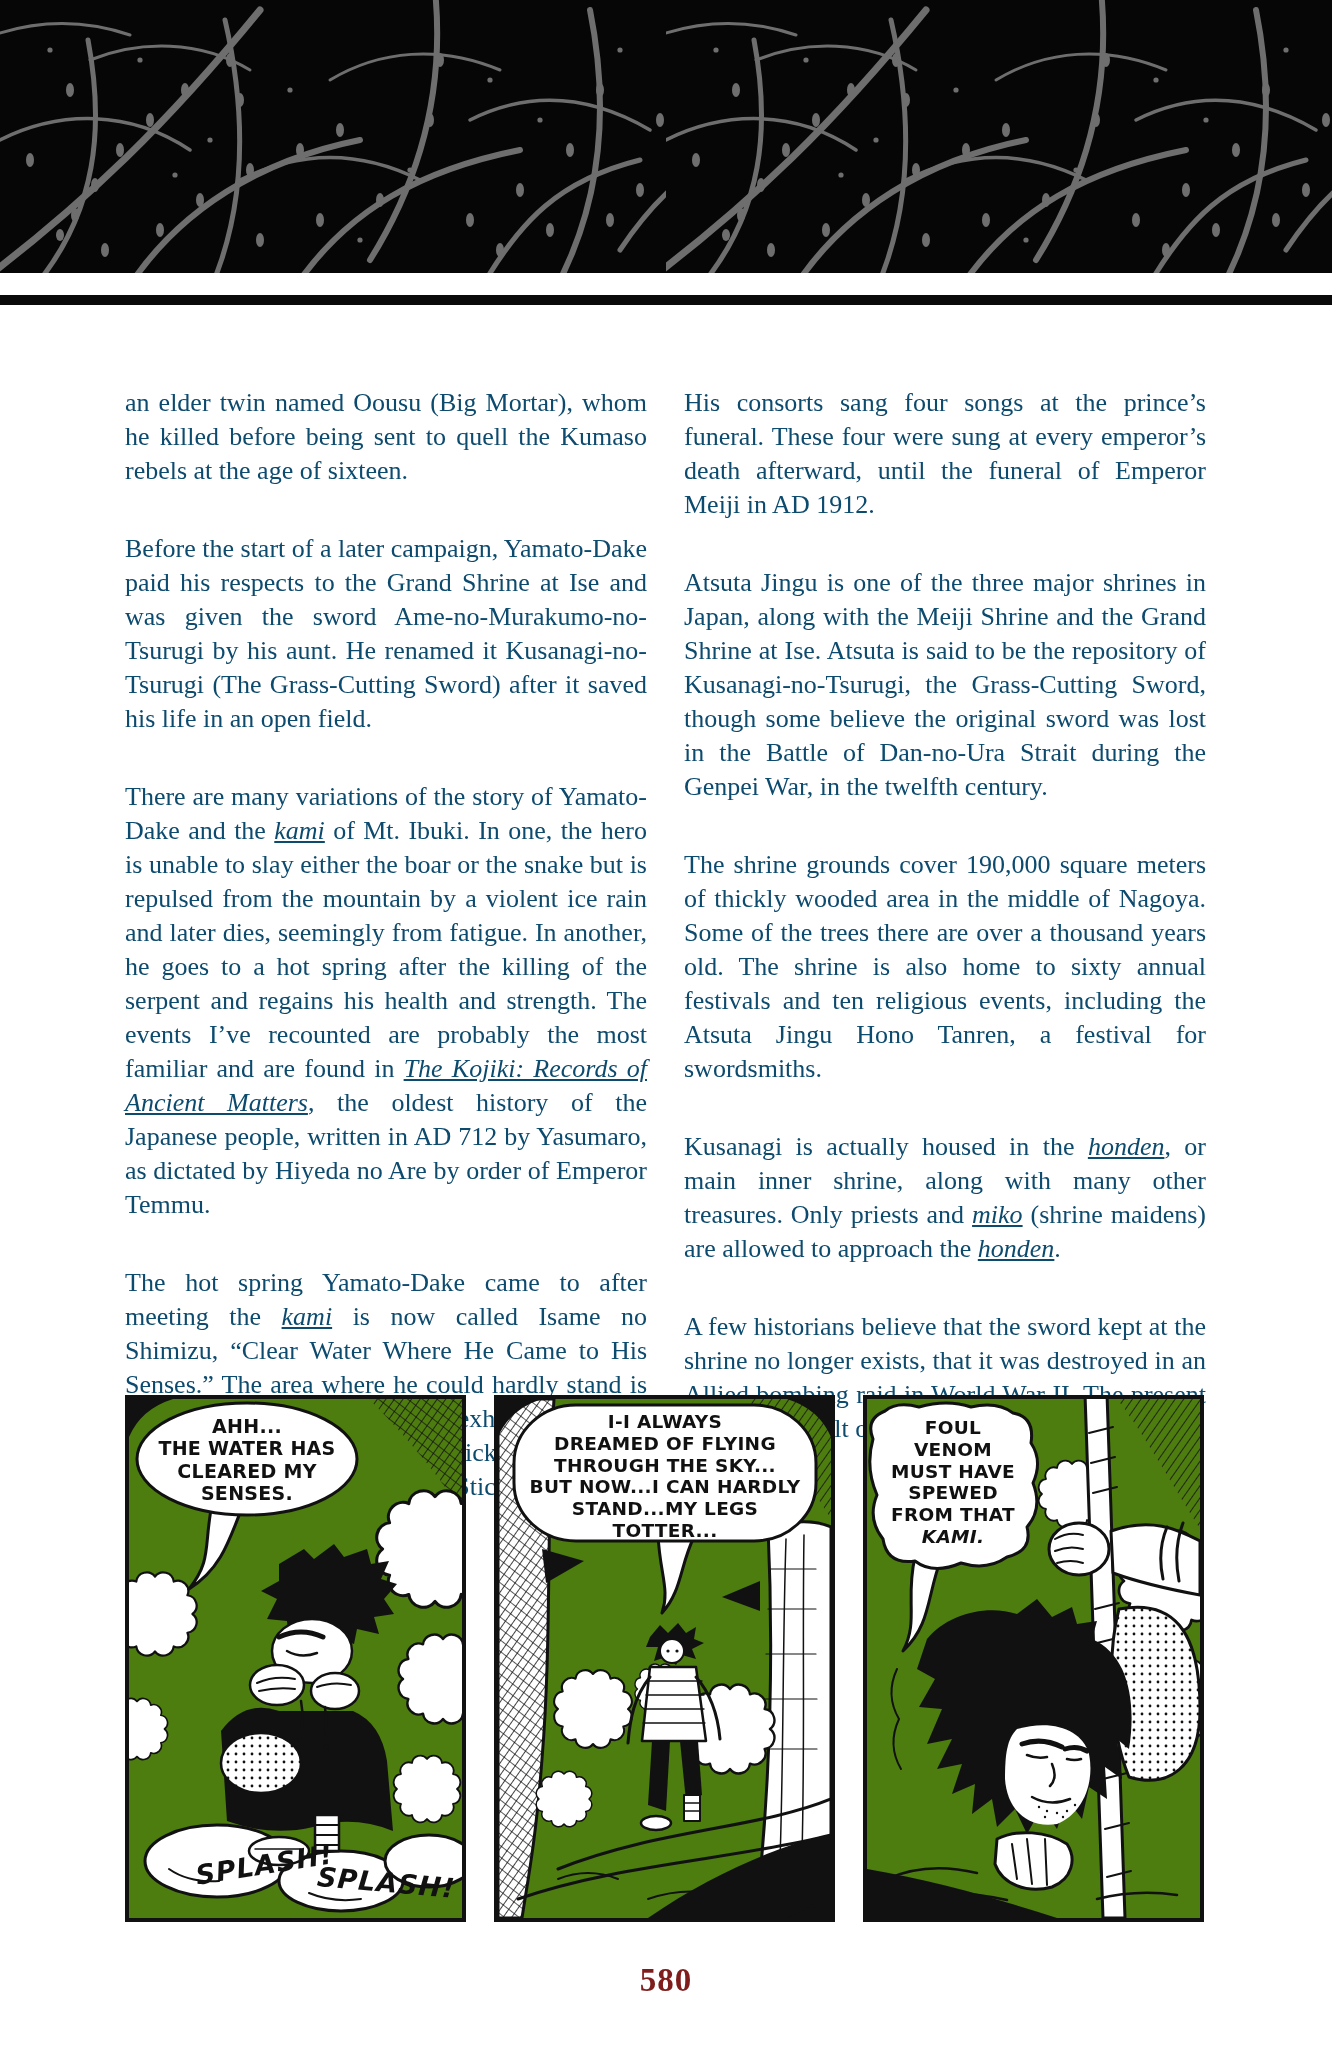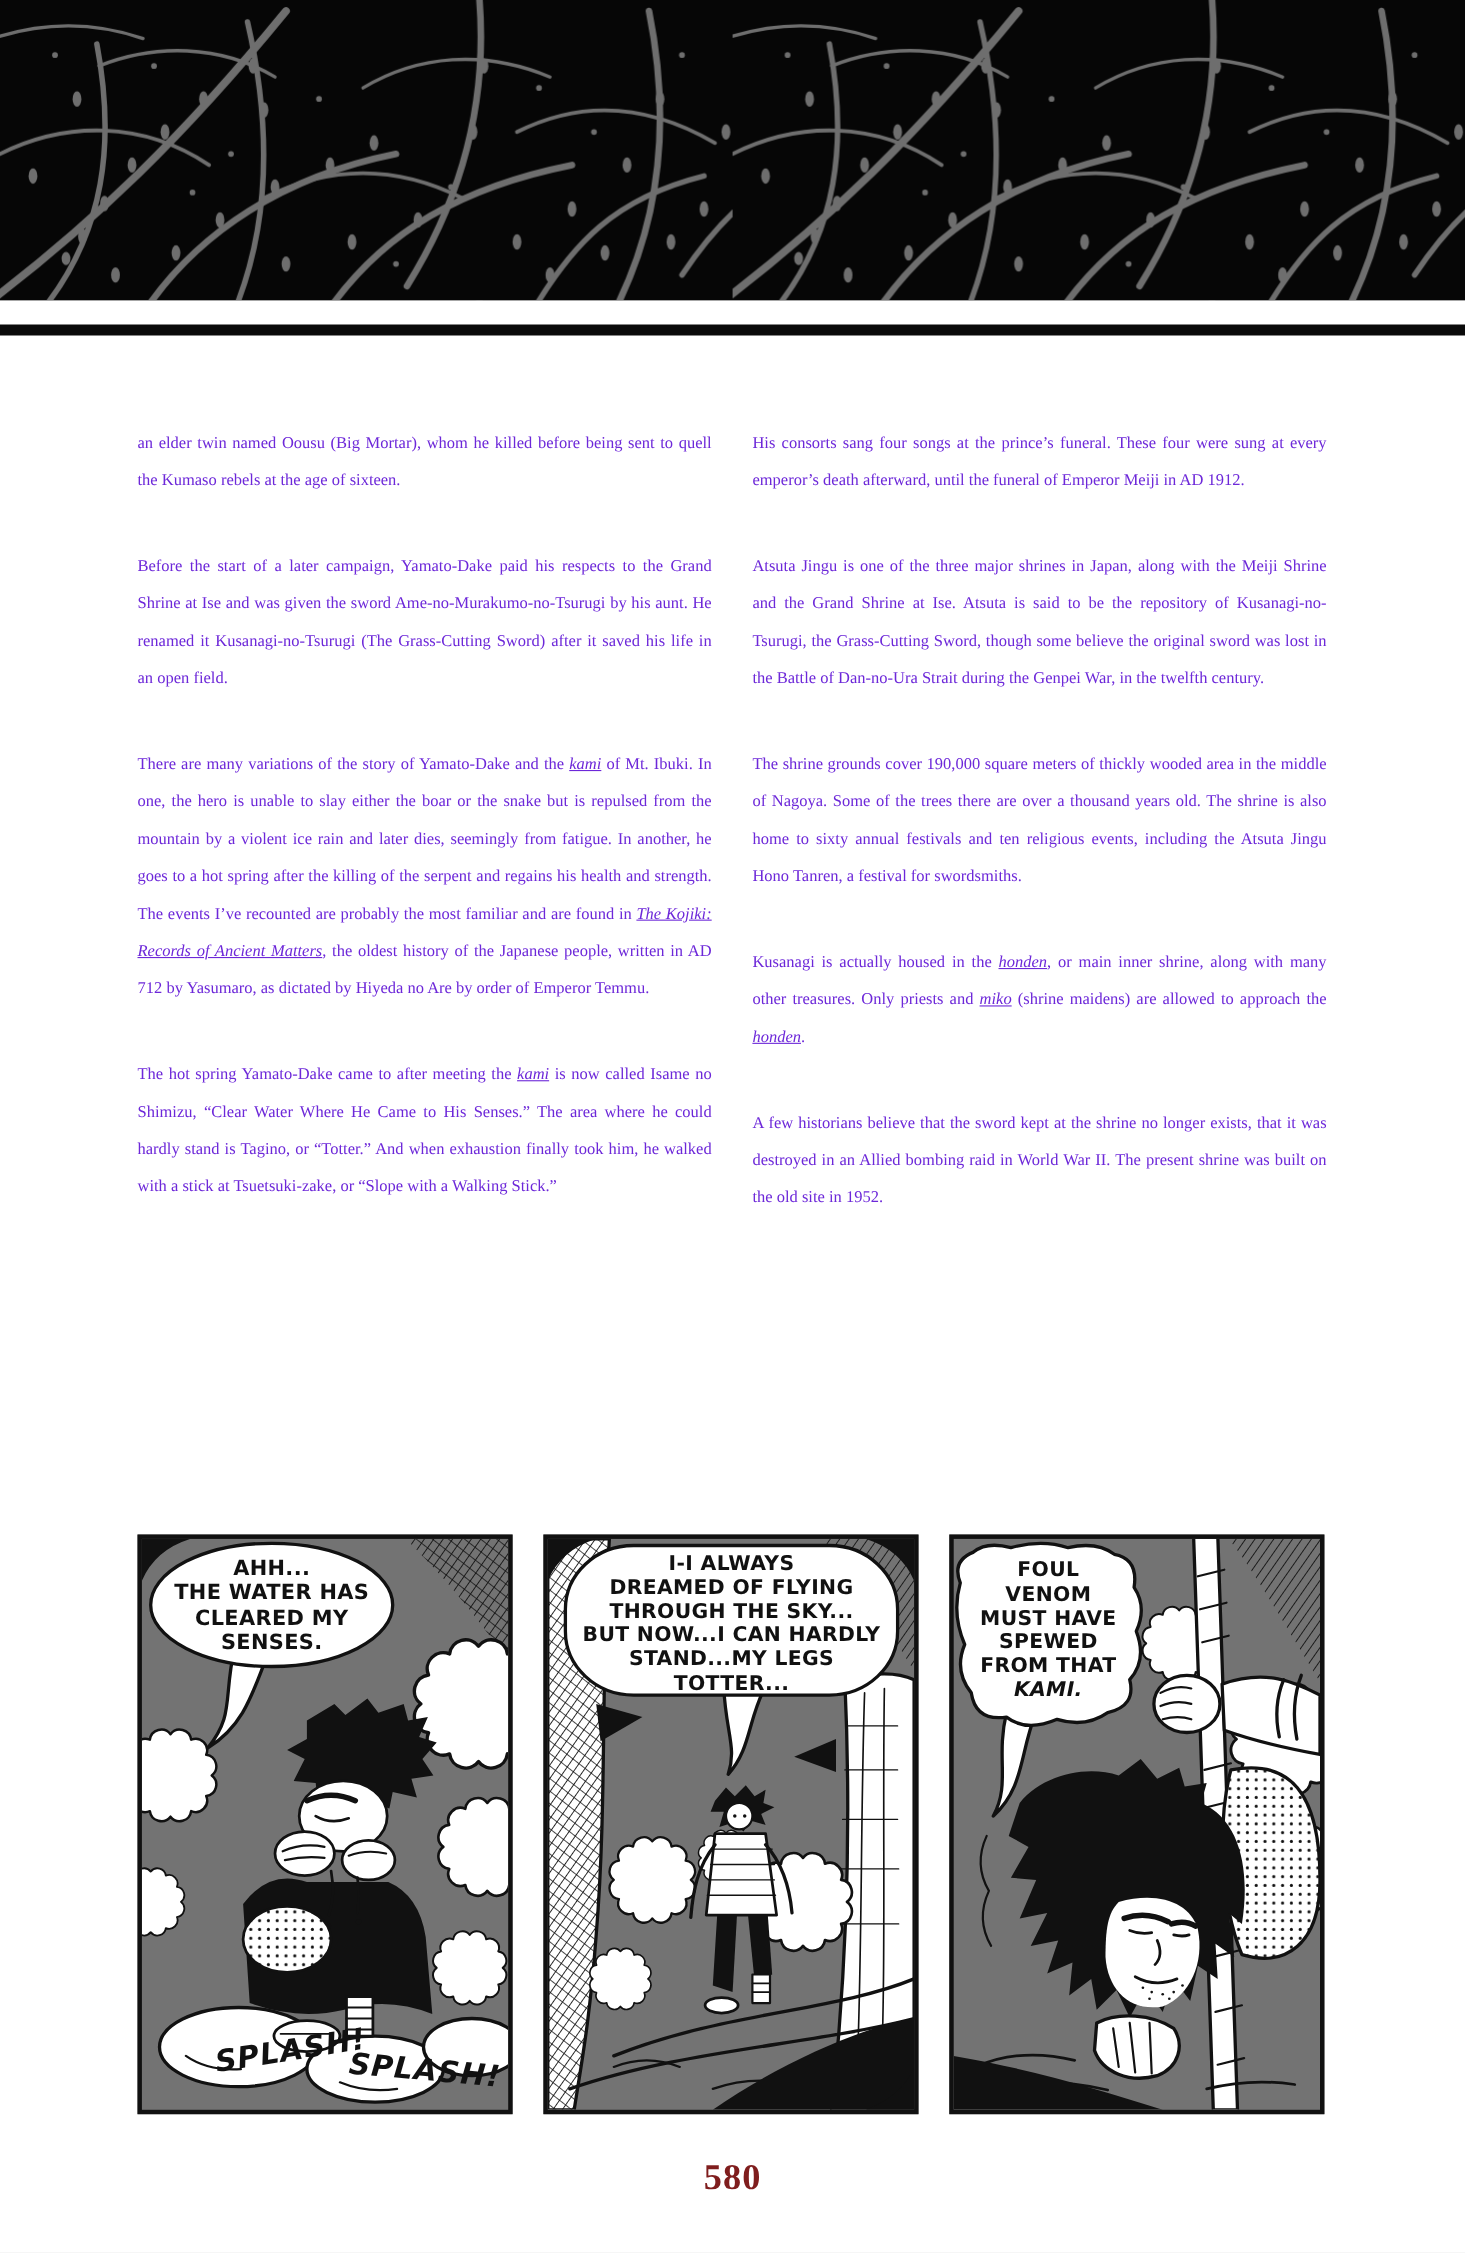--- a/index.html
+++ b/index.html
@@ -4,28 +4,28 @@
 <style>
   html,body{margin:0;padding:0;background:#e8e8e8;}
   .page{position:relative;width:1332px;height:2048px;background:#ffffff;overflow:hidden;
         font-family:"Liberation Serif",serif;}
   
   .header-band{position:absolute;left:0;top:0;width:1332px;height:273px;background:#060606;}
   .header-band svg{display:block;width:1332px;height:273px;}
   .rule{position:absolute;left:0;top:295px;width:1332px;height:10px;background:#0a0a0a;}
   
   .columns{position:absolute;left:125px;top:386px;width:1081px;display:flex;gap:37px;}
-  .col{width:522px;font-size:15px;line-height:34px;color:#6d28d9;text-align:justify;}
+  .col{width:522px;font-size:26px;line-height:34px;color:#0c4a6e;text-align:justify;}
   .col p{margin:0;}
   .col p + p{margin-top:44px;}
   .col em{font-style:italic;text-decoration:underline;}
   
   .comic{position:absolute;left:125px;top:1395px;width:1081px;display:flex;gap:28px;}
   .panel{position:relative;box-sizing:border-box;width:341px;height:527px;border:4px solid #111;
-         background:#737373;overflow:hidden;}
+         background:#4d7c0f;overflow:hidden;}
   .panel svg.art{position:absolute;left:0;top:0;width:333px;height:519px;}
   .balloon-text{position:absolute;z-index:3;text-align:center;color:#111;
         font:700 19px/1.18 "DejaVu Sans",sans-serif;white-space:pre-line;letter-spacing:.3px;}
   .b1{left:14px;top:16px;width:208px;}
   .b2{left:16px;top:12px;width:302px;font-size:18.5px;}
   .b3{left:4px;top:18px;width:164px;font-size:18.5px;text-align:center;}
   .balloon-text em{font-style:italic;}
   .sfx{position:absolute;z-index:3;color:#111;font:italic 800 27px/1 "DejaVu Sans",sans-serif;
        letter-spacing:1px;}
   .sfx1{left:66px;top:452px;transform:rotate(-9deg);}

